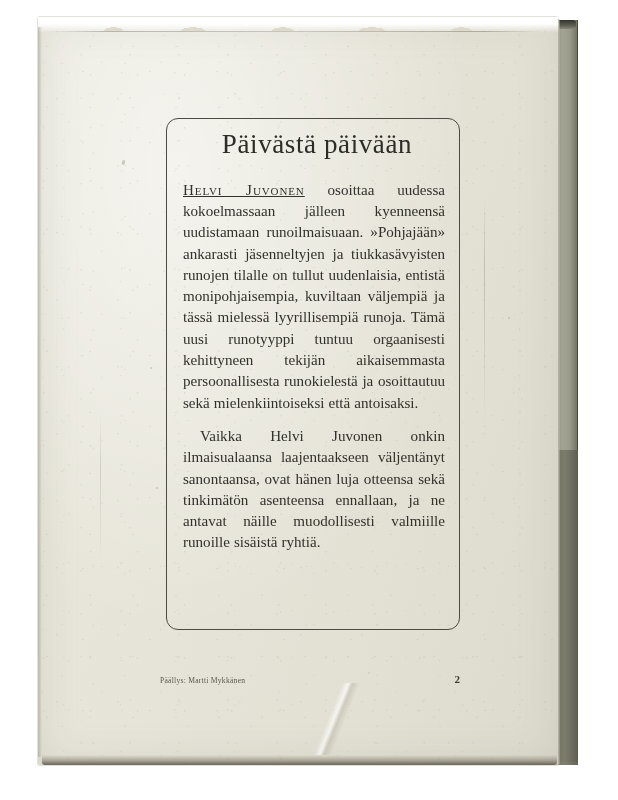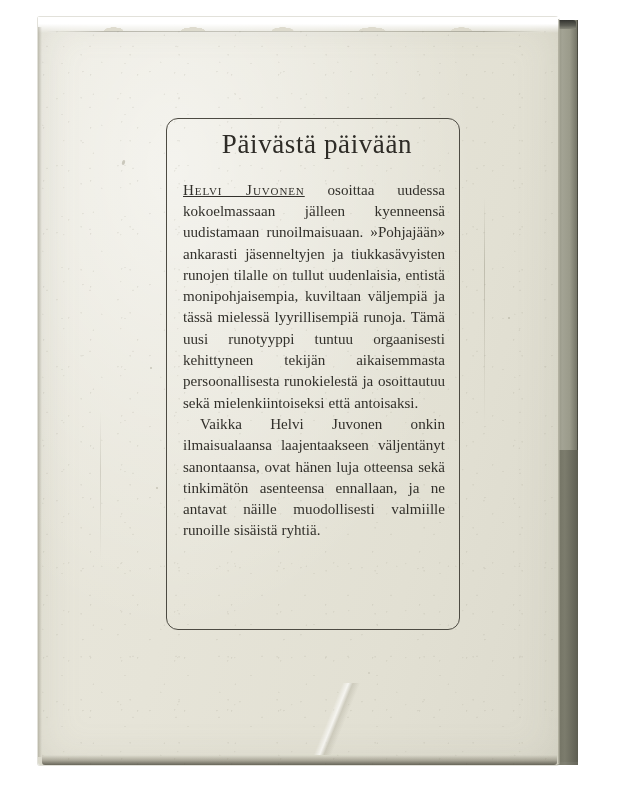--- a/index.html
+++ b/index.html
@@ -174,21 +174,21 @@
   .para {
     font-family: "Liberation Serif", serif;
     font-size: 15.1px;
     line-height: 21.3px;
     color: #32302b;
     text-align: justify;
     margin: 0;
     hyphens: manual;
     word-spacing: .2px;
   }
-  .para + .para { text-indent: 17px; margin-top: 0; }
+  .para + .para { text-indent: 17px; margin-top: 12px; }
 
   .smallcaps {
     font-variant: small-caps;
     letter-spacing: .9px;
     text-decoration: underline;
   }
 
   
   .footer {
     position: absolute;
@@ -262,16 +262,20 @@
       <div class="frame"></div>
 
       <div class="frame-inner">
         <h1 class="doc-title">Päivästä päivään</h1>
 
         <p class="para"><span class="smallcaps">Helvi Juvonen</span><span> osoittaa uudessa kokoelmassaan jälleen kyenneensä uudistamaan runoilmaisuaan. »Pohjajään» ankarasti jäsenneltyjen ja tiukkasävyisten runojen tilalle on tullut uudenlaisia, entistä monipohjaisempia, kuviltaan väljempiä ja tässä mielessä lyyrillisempiä runoja. Tämä uusi runotyyppi tuntuu orgaanisesti kehittyneen tekijän aikaisemmasta persoonallisesta runokielestä ja osoittautuu sekä mielenkiintoiseksi että antoisaksi.</span></p>
 
         <p class="para"><span>Vaikka Helvi Juvonen onkin ilmaisualaansa laajentaakseen väljentänyt sanontaansa, ovat hänen luja otteensa sekä tinkimätön asenteensa ennallaan, ja ne antavat näille muodollisesti valmiille runoille sisäistä ryhtiä.</span></p>
       </div>
 
+      <div class="footer">
+        <span class="credit">Päällys: Martti Mykkänen</span>
+        <span class="folio">2</span>
+      </div>
     </div>
 
   </div>
 </div>
 
 </body></html>

